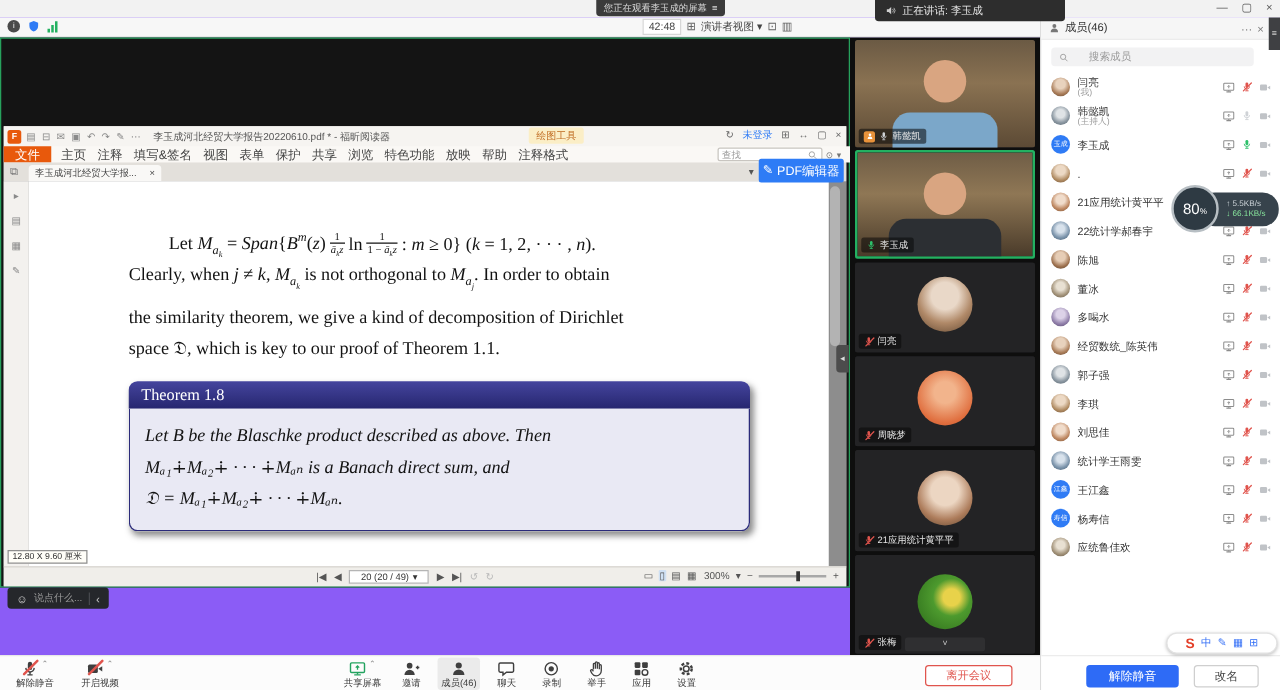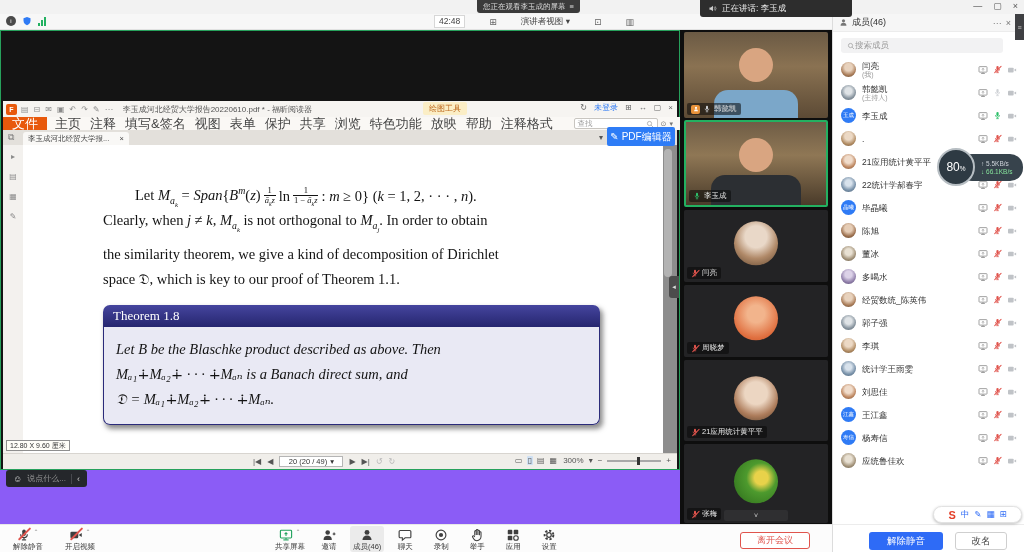--- a/index.html
+++ b/index.html
@@ -10,34 +10,34 @@
 #topbar1{position:absolute;left:0;top:0;width:1024px;height:14px;background:#f2f2f2}
 #watch-pill{position:absolute;left:477px;top:0;height:13px;display:flex;align-items:center;gap:4px;background:#3b3b3b;color:#d8d8d8;font-size:7.5px;padding:0 6px;border-radius:0 0 3px 3px}
 #speak-pill{position:absolute;left:700px;top:0;width:152px;height:17px;display:flex;align-items:center;gap:5px;background:#2d2d2d;color:#e9e9e9;font-size:8.5px;padding:0 8px;border-radius:0 0 3px 3px;z-index:30}
 #winctl{position:absolute;right:6px;top:1px;display:flex;gap:11px;color:#555;font-size:9px}
 #winctl span{cursor:default}
 #topbar2{position:absolute;left:0;top:14px;width:832px;height:16px;background:#f7f7f7;border-bottom:1px solid #e2e2e2}
 #tb2-left{position:absolute;left:6px;top:2px;display:flex;align-items:center;gap:6px}
 .dotic{width:10px;height:10px;border-radius:50%;background:#4a4a4a;color:#fff;font-size:6px;display:flex;align-items:center;justify-content:center}
 .bars{display:flex;align-items:flex-end;gap:1px;height:9px}
 .bars i{width:2px;background:#23b161;display:block}
-#tb2-right{position:absolute;right:198px;top:1px;display:flex;align-items:center;gap:24px;font-size:8.5px;color:#444}
+#tb2-right{position:absolute;right:198px;top:1px;display:flex;align-items:center;gap:4px;font-size:8.5px;color:#444}
 #timer{border:1px solid #d7d7d7;background:#fff;padding:0 4px;line-height:11px}
 .gico{color:#666;font-size:9px}
 
 #share{position:absolute;left:0;top:30px;width:680px;height:440px;background:#141414;border:1px solid #27a15c}
 #pdfwin{position:absolute;left:2px;top:70px;width:674px;height:368px;background:#f6f4f1}
 #pttl{position:absolute;left:0;top:0;width:674px;height:16px;background:#f6f4f1;display:flex;align-items:center}
 #plogo{width:11px;height:11px;border-radius:2px;background:#e8590c;color:#fff;font-size:7px;font-weight:bold;display:flex;align-items:center;justify-content:center;margin:0 4px 0 3px}
 #qicons{display:flex;gap:5px;color:#8a8a8a;font-size:8px}
 #ptitle{font-size:8px;color:#555;margin-left:10px;white-space:nowrap}
 #ydraw{position:absolute;left:420px;top:1px;height:13px;background:#fbeec6;color:#bf6a1f;font-size:8px;display:flex;align-items:center;padding:0 6px;border-radius:2px}
 #pttl-right{position:absolute;right:4px;top:1px;display:flex;align-items:center;gap:7px;font-size:8px;color:#666}
 #login{color:#2f7bf5}
-#pmenu{position:absolute;left:0;top:16px;width:766px;height:13px;background:#faf8f5;display:flex;align-items:center;font-size:13px;color:#444}
+#pmenu{position:absolute;left:0;top:16px;width:766px;height:13px;background:#faf8f5;display:flex;align-items:center;font-size:10px;color:#444}
 #filetab{background:#e8590c;color:#fff;height:13px;display:flex;align-items:center;padding:0 9px}
 #ptabs{display:flex;gap:9px;margin-left:8px;white-space:nowrap}
 #ptabs span{cursor:default}
 #findwrap{position:absolute;right:4px;top:17px;display:flex;align-items:center;gap:3px}
 #findbox{width:84px;height:11px;border:1px solid #c8c5c0;background:#fff;border-radius:2px;display:flex;align-items:center;justify-content:space-between;padding:0 3px;font-size:7.5px;color:#999}
 #tabrow{position:absolute;left:0;top:29px;width:674px;height:15px;background:#e3e0db}
 #doctab{position:absolute;left:20px;top:2px;width:106px;height:13px;background:#f9f8f6;border-radius:3px 3px 0 0;display:flex;align-items:center;justify-content:space-between;padding:0 5px;font-size:7.5px;color:#444;white-space:nowrap;overflow:hidden}
 #tabrow-caret{position:absolute;right:74px;top:3px;font-size:8px;color:#555}
 #editorbtn{position:absolute;right:2px;top:-3px;width:68px;height:19px;background:#2e7cf6;border-radius:2px;color:#fff;font-size:10px;display:flex;align-items:center;justify-content:center;gap:3px;z-index:5}
 #pcontent{position:absolute;left:0;top:44px;width:674px;height:308px;background:#8d8d8d}
@@ -105,21 +105,21 @@
 .micwrap.speaking{color:#2ec06a}
 .micwrap.grey{color:#cfd2d6}
 .micwrap.muted{color:#e0544d}
 .micwrap.muted::after{content:"";position:absolute;left:0;top:4px;width:10px;height:1.3px;background:#e0544d;transform:rotate(-45deg);border-radius:1px}
 
 #mpanel{position:absolute;left:832px;top:14px;width:192px;height:538px;background:#fff;border-left:1px solid #dcdcdc}
 #mhead{position:absolute;left:0;top:0;width:192px;height:18px;background:#f6f6f6;border-bottom:1px solid #ececec;display:flex;align-items:center;padding:0 6px;gap:4px;font-size:9px;color:#333}
 #mhead .sp{flex:1}
 #mhead .hico{color:#777;font-size:9px}
 #darkstrip{position:absolute;right:0;top:0;width:9px;height:26px;background:#3f4043;color:#c9c9c9;font-size:7px;display:flex;align-items:center;justify-content:center;z-index:4}
-#msearch{position:absolute;left:8px;top:24px;width:162px;height:15px;background:#f2f2f3;border-radius:3px;display:flex;align-items:center;gap:0;padding:0 6px;font-size:8.5px;color:#9a9a9a}
+#msearch{position:absolute;left:8px;top:24px;width:162px;height:15px;background:#f2f2f3;border-radius:3px;display:flex;align-items:center;gap:16px;padding:0 6px;font-size:8.5px;color:#9a9a9a}
 #mlist{position:absolute;left:0;top:44px;width:192px;height:466px;overflow:hidden}
 .mrow{display:flex;align-items:center;gap:6px;height:23px;padding:0 8px}
 .mav{width:15px;height:15px;border-radius:50%;flex-shrink:0;display:flex;align-items:center;justify-content:center;color:#fff;font-size:5.5px}
 .mav.blue{background:#2f7bf5}
 .mav.p1{background:radial-gradient(circle at 50% 35%,#e8d2bd 0 30%,#a97c58 65%,#5c4430)}
 .mav.p2{background:radial-gradient(circle at 50% 40%,#dfe3e6 0 28%,#8e9aa4 60%,#4c5a66)}
 .mav.p3{background:radial-gradient(circle at 50% 35%,#ecd9c5 0 30%,#b08b62 65%,#6b4f35)}
 .mav.p4{background:radial-gradient(circle at 50% 38%,#f0dccb 0 30%,#c08a64 62%,#744e33)}
 .mav.p5{background:radial-gradient(circle at 50% 40%,#d8e2ec 0 26%,#7e96ad 60%,#3e566d)}
 .mav.p6{background:radial-gradient(circle at 50% 36%,#e6cdb6 0 30%,#9e7250 64%,#503823)}
@@ -651,42 +651,20 @@
               <svg class="ic">
                 <use href="#i-mic"></use>
               </svg>
             </span>
             <svg class="ic mcam">
               <use href="#i-cam"></use>
             </svg>
           </span>
         </div>
 
-        <div class="mrow">
-          <span class="mav blue">
-            <span>晶曦</span>
-          </span>
-          <span class="mtxt">
-            <span class="mname">毕晶曦</span>
-
-          </span>
-          <span class="mics">
-            <svg class="ic mshare">
-              <use href="#i-mon"></use>
-            </svg>
-            <span class="micwrap muted">
-              <svg class="ic">
-                <use href="#i-mic"></use>
-              </svg>
-            </span>
-            <svg class="ic mcam">
-              <use href="#i-cam"></use>
-            </svg>
-          </span>
-        </div>
 
         <div class="mrow">
           <span class="mav p6">
             <span></span>
           </span>
           <span class="mtxt">
             <span class="mname">陈旭</span>
 
           </span>
           <span class="mics">
@@ -813,48 +791,48 @@
                 <use href="#i-mic"></use>
               </svg>
             </span>
             <svg class="ic mcam">
               <use href="#i-cam"></use>
             </svg>
           </span>
         </div>
 
         <div class="mrow">
+          <span class="mav p4">
+            <span></span>
+          </span>
+          <span class="mtxt">
+            <span class="mname">刘思佳</span>
+
+          </span>
+          <span class="mics">
+            <svg class="ic mshare">
+              <use href="#i-mon"></use>
+            </svg>
+            <span class="micwrap muted">
+              <svg class="ic">
+                <use href="#i-mic"></use>
+              </svg>
+            </span>
+            <svg class="ic mcam">
+              <use href="#i-cam"></use>
+            </svg>
+          </span>
+        </div>
+
+        <div class="mrow">
           <span class="mav p5">
             <span></span>
           </span>
           <span class="mtxt">
             <span class="mname">统计学王雨雯</span>
-
-          </span>
-          <span class="mics">
-            <svg class="ic mshare">
-              <use href="#i-mon"></use>
-            </svg>
-            <span class="micwrap muted">
-              <svg class="ic">
-                <use href="#i-mic"></use>
-              </svg>
-            </span>
-            <svg class="ic mcam">
-              <use href="#i-cam"></use>
-            </svg>
-          </span>
-        </div>
-
-        <div class="mrow">
-          <span class="mav p4">
-            <span></span>
-          </span>
-          <span class="mtxt">
-            <span class="mname">刘思佳</span>
 
           </span>
           <span class="mics">
             <svg class="ic mshare">
               <use href="#i-mon"></use>
             </svg>
             <span class="micwrap muted">
               <svg class="ic">
                 <use href="#i-mic"></use>
               </svg>

